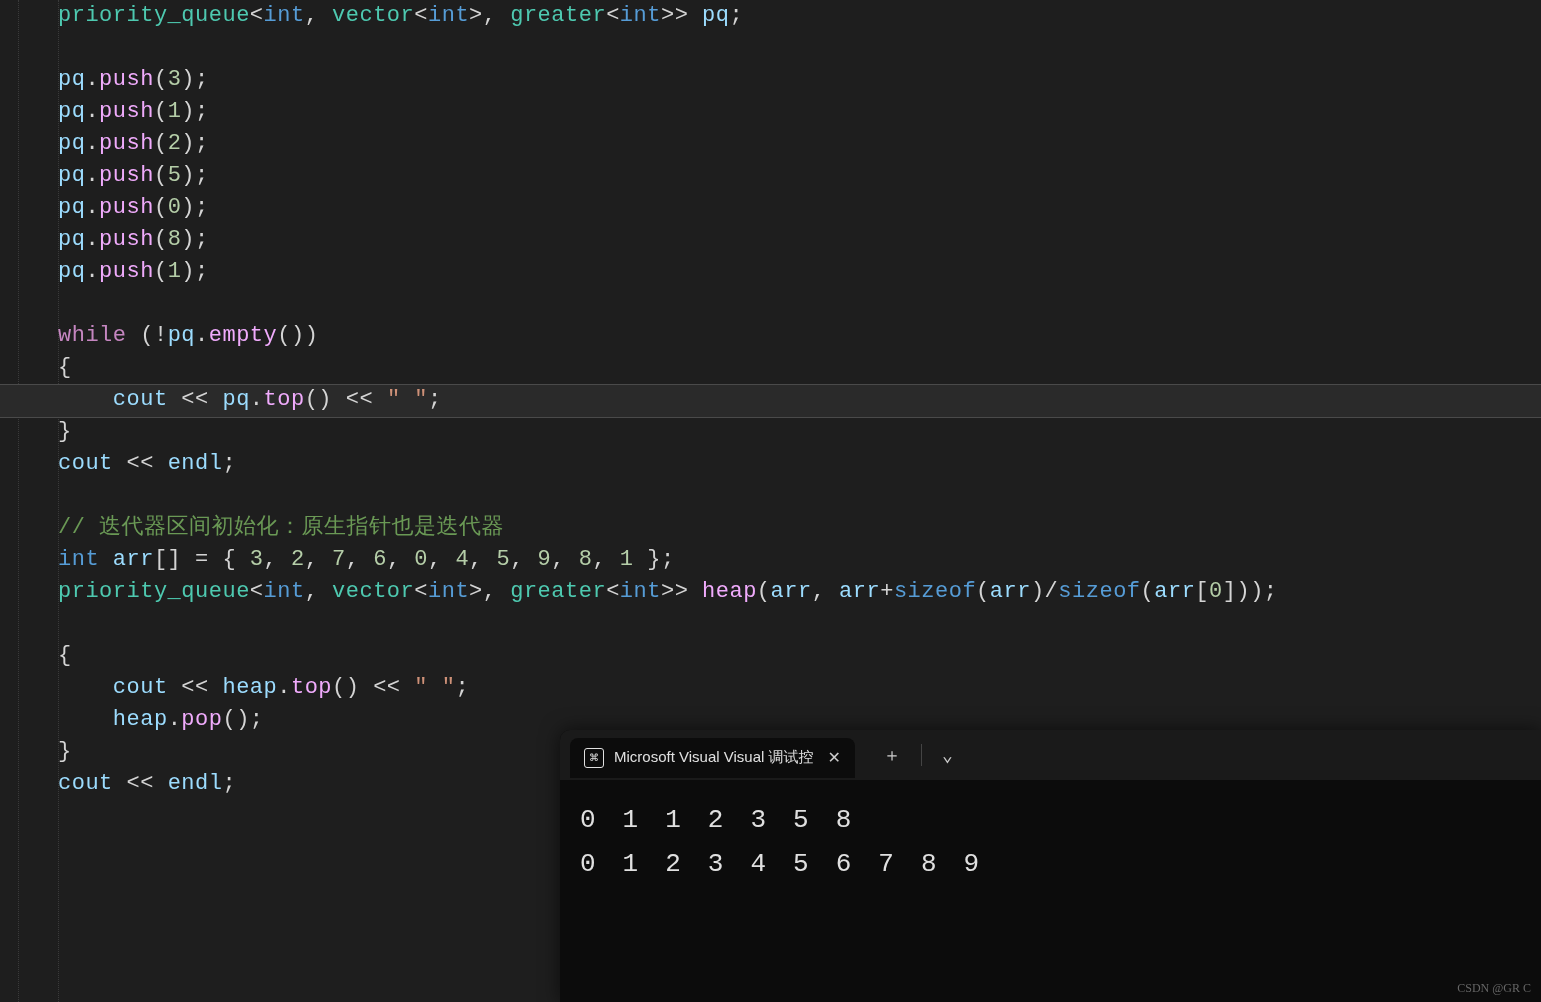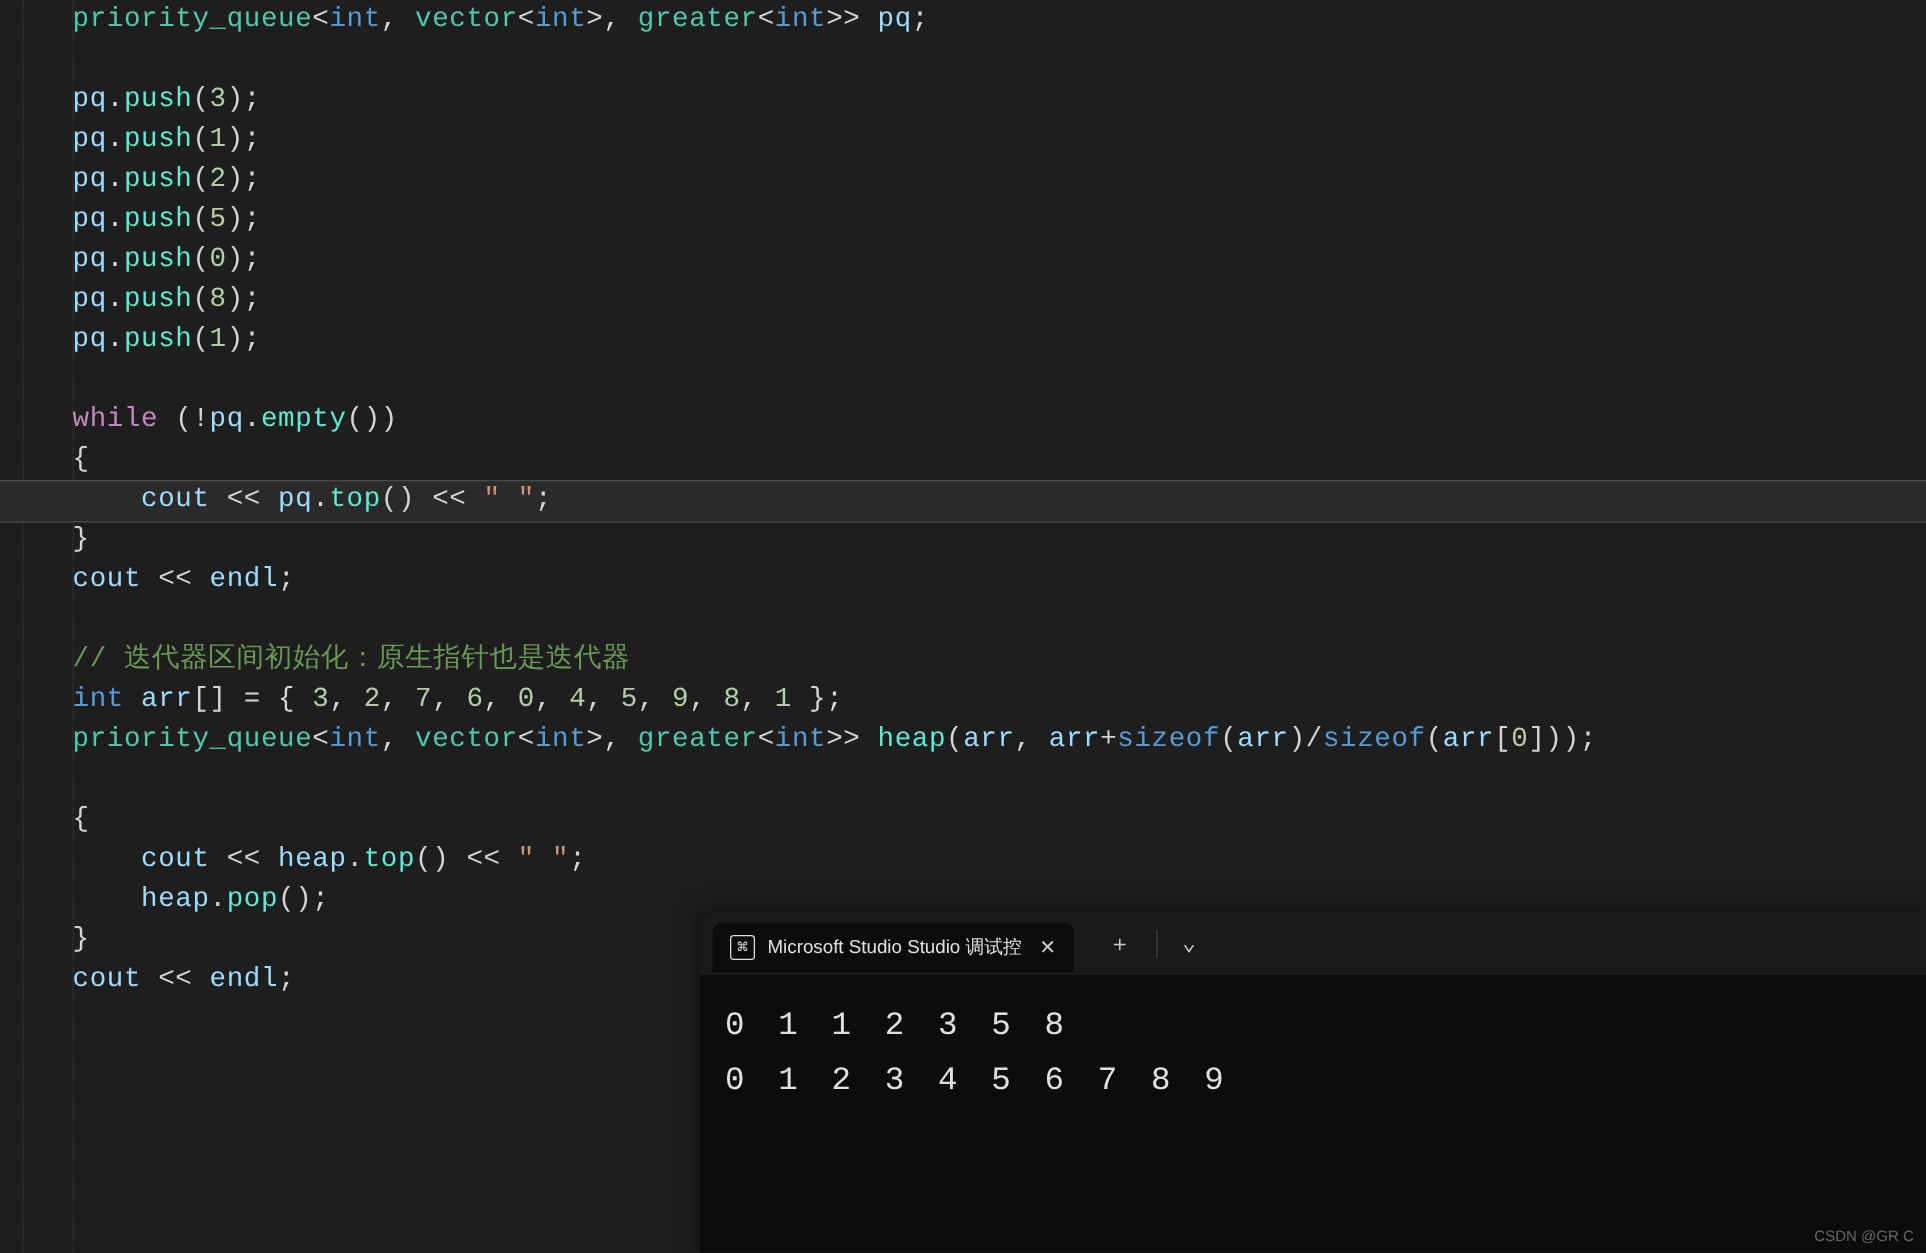--- a/index.html
+++ b/index.html
@@ -6,36 +6,36 @@
   .editor{position:absolute;left:0;top:0;width:1541px;height:1002px;background:#1e1e1e;color:#d4d4d4;font-size:22px;line-height:32px;letter-spacing:0.5px}
   .gutter{position:absolute;left:0;top:0;width:18px;height:1002px;background:#1e1e1e}
   .guides{position:absolute;left:18px;top:0;width:40px;height:1002px}
   .guide-line{position:absolute;top:0;height:1002px;border-left:1px dotted #3a3a3a}
   .code{position:absolute;left:58px;top:0;width:1483px}
   .line{height:32px;white-space:pre}
   .highlight-line{position:absolute;left:0;width:100%;height:32px;border-top:1px solid #4a4a4a;border-bottom:1px solid #4a4a4a;background:#2a2a2a;pointer-events:none}
   .t-type{color:#4ec9b0}
   .t-kw{color:#c586c0}
   .t-var{color:#9cdcfe}
-  .t-fn{color:#5eead4}
+  .t-fn{color:#f0abfc}
   .t-num{color:#b5cea8}
   .t-str{color:#ce9178}
   .t-com{color:#6a9955}
   .t-op{color:#d4d4d4}
   .t-key{color:#569cd6}
   .terminal{position:absolute;left:560px;top:730px;width:981px;height:272px;background:#0c0c0c;border-radius:10px 0 0 0;box-shadow:0 0 20px rgba(0,0,0,0.6)}
   .term-titlebar{height:50px;display:flex;align-items:center;background:#1a1a1a;border-radius:10px 0 0 0}
   .term-tab{display:flex;align-items:center;height:40px;margin:5px 0 0 10px;padding:0 14px;background:#0c0c0c;border-radius:8px 8px 0 0;color:#e0e0e0;font-family:"Segoe UI",Arial,sans-serif;font-size:15px}
   .term-tab-icon{width:18px;height:18px;margin-right:10px;border:1.5px solid #e0e0e0;border-radius:3px;display:flex;align-items:center;justify-content:center;font-size:10px}
   .term-tab-close{margin-left:14px;color:#ccc;font-size:16px;cursor:pointer}
   .term-actions{display:flex;align-items:center;gap:20px;margin-left:28px;color:#ccc;font-size:18px}
   .term-sep{width:1px;height:22px;background:#444}
   .term-body{padding:18px 20px;color:#e0e0e0;font-family:Consolas,'Courier New',monospace;font-size:26px;line-height:44px;letter-spacing:1px}
   .term-row{display:flex;gap:26px}
-  .watermark{position:absolute;right:10px;bottom:6px;color:#666;font-family:Liberation Sans, sans-serif;font-size:12px}
+  .watermark{position:absolute;right:10px;bottom:6px;color:#666;font-family:Liberation Serif, serif;font-size:12px}
 </style>
 </head>
 <body>
 
 <div class="editor">
   <div class="gutter"></div>
   <div class="guides">
     <div class="guide-line" style="left:0"></div>
     <div class="guide-line" style="left:40px"></div>
   </div>
@@ -66,21 +66,21 @@
       <div class="line"><span class="t-op">    </span><span class="t-var">heap</span><span class="t-op">.</span><span class="t-fn">pop</span><span class="t-op">();</span></div>
       <div class="line"><span class="t-op">}</span></div>
       <div class="line"><span class="t-var">cout</span><span class="t-op"> &lt;&lt; </span><span class="t-var">endl</span><span class="t-op">;</span></div>
     </div>
 </div>
 
 <div class="terminal">
   <div class="term-titlebar">
     <div class="term-tab">
       <span class="term-tab-icon">⌘</span>
-      <span>Microsoft Studio Studio 调试控</span>
+      <span>Microsoft Visual Visual 调试控</span>
       <span class="term-tab-close">✕</span>
     </div>
     <div class="term-actions">
       <span>＋</span>
       <span class="term-sep"></span>
       <span>⌄</span>
     </div>
   </div>
   <div class="term-body" id="term-body">
       <div class="term-row">

